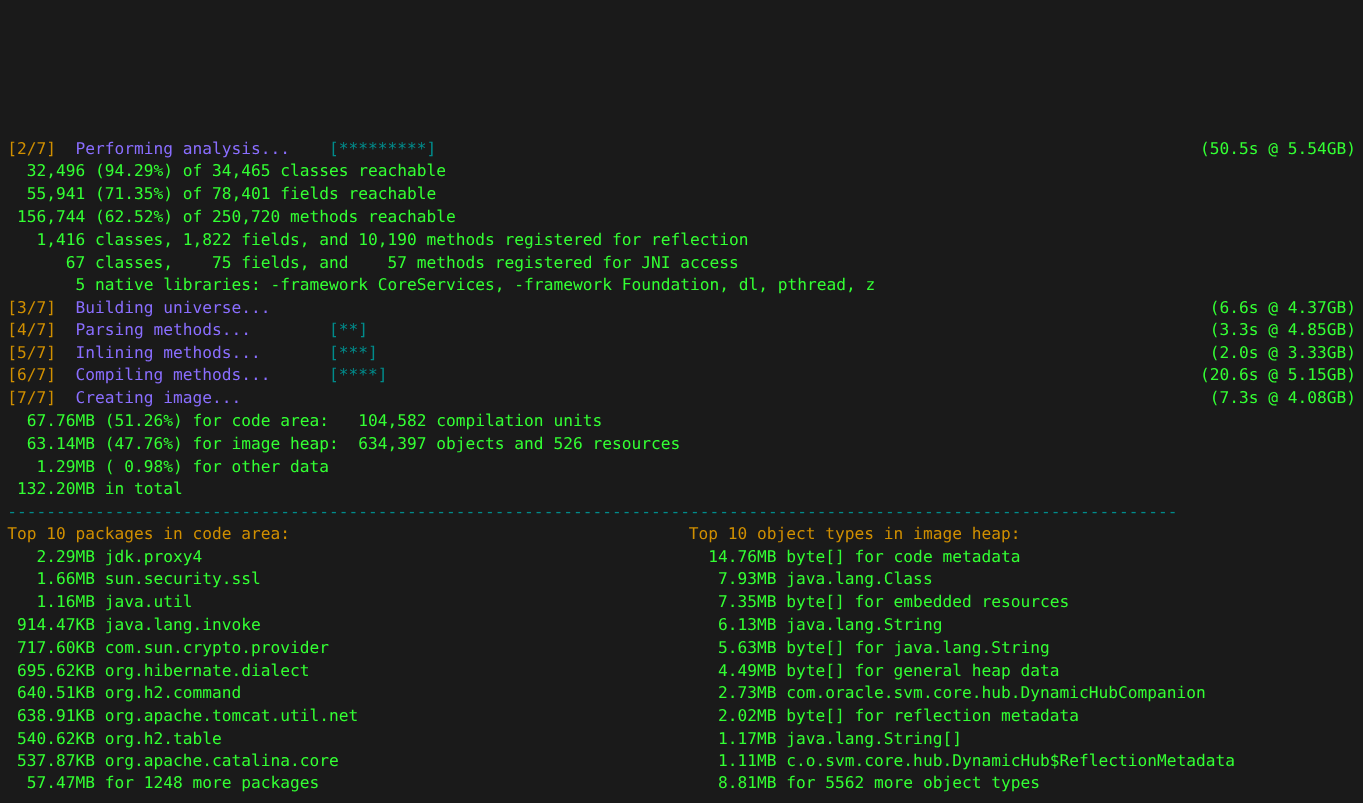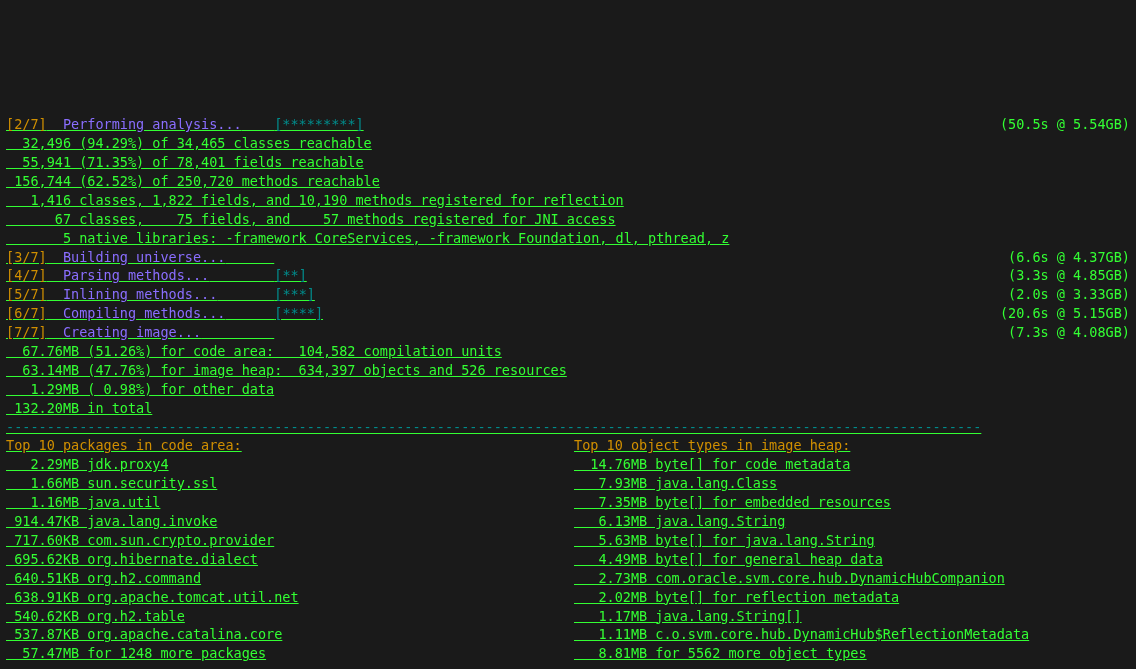--- a/index.html
+++ b/index.html
@@ -12,21 +12,21 @@
     width: 1136px;
     height: 669px;
     overflow: hidden;
     white-space: pre;
     padding: 2px 6px;
   }
   .cyan    { color: #d08f00; }   
   .purple  { color: #8a6eff; }
   .green   { color: #33ff33; }
   .teal    { color: #008b8b; }
-  .row { display: block; text-decoration: underline; }
+  .row { display: block; }
   .timing {
     float: right;
     text-align: right;
   }
   .sep { color: #008b8b; letter-spacing: 0; }
   .cols { display: flex; }
   .col { flex: 1; min-width: 0; }
   .col:first-child { padding-right: 12px; }
 
   

